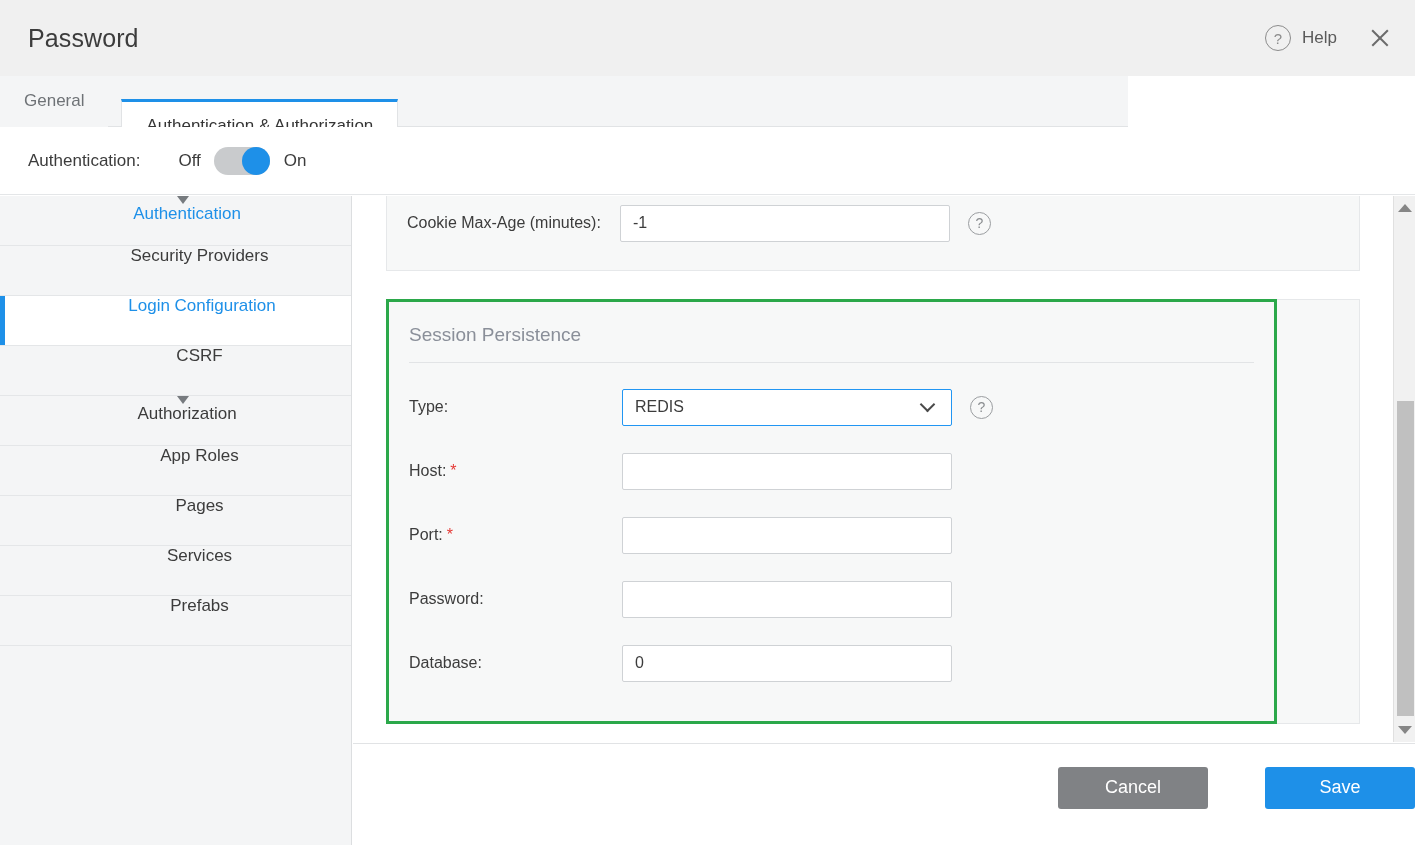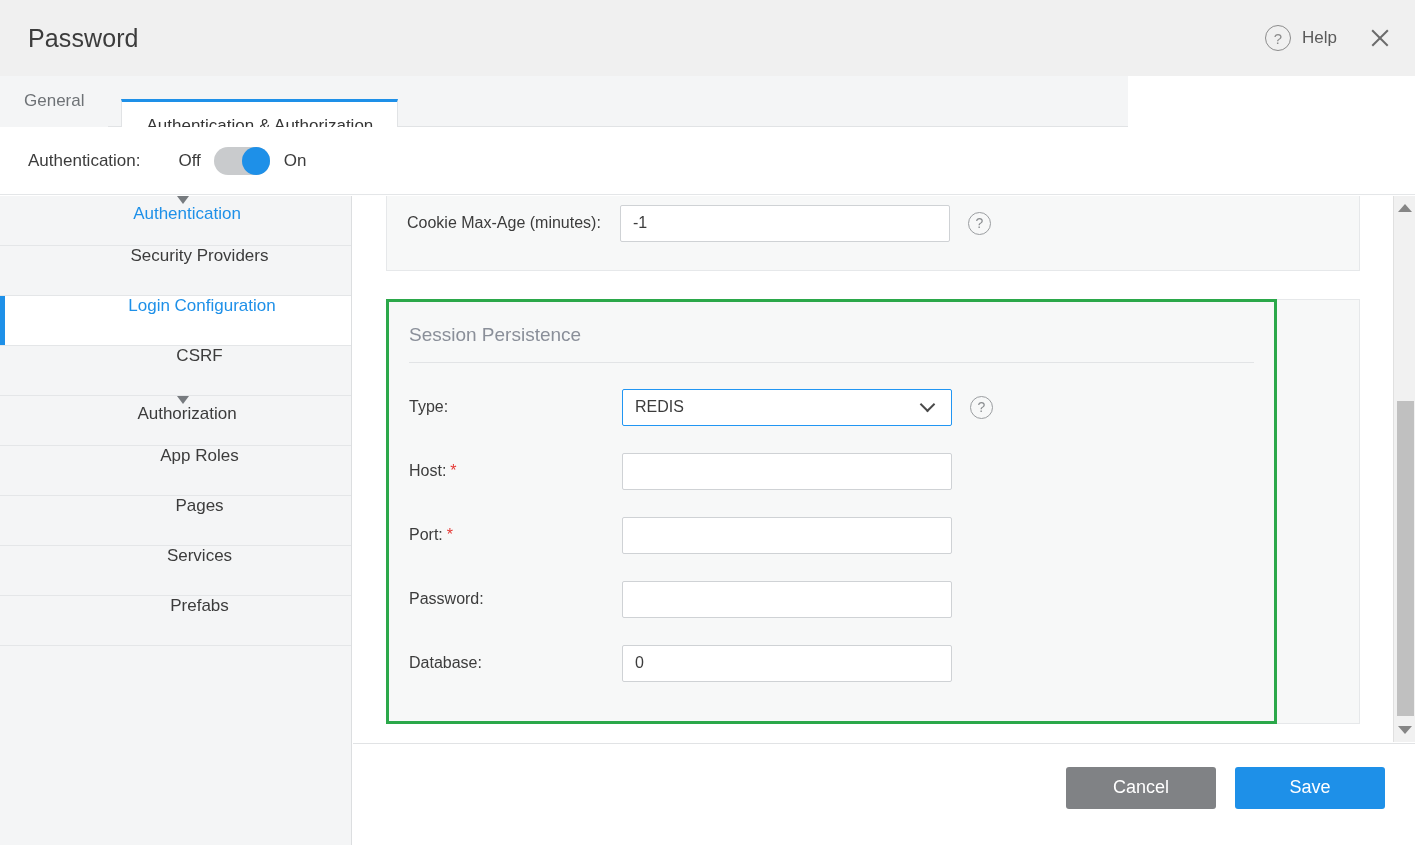--- a/index.html
+++ b/index.html
@@ -343,21 +343,21 @@
   
   .footer {
     position: absolute;
     left: 353px; top: 743px;
     width: 1062px; height: 88px;
     background: #ffffff;
     border-top: 1px solid #e1e3e5;
     display: flex;
     align-items: center;
     justify-content: flex-end;
-    padding-right: 30px;
+    gap: 38px;
   }
   .btn {
     height: 42px;
     min-width: 150px;
     border-radius: 3px;
     border: none;
     font-size: 18px;
     color: #ffffff;
     cursor: pointer;
     font-family: "Liberation Sans", sans-serif;

